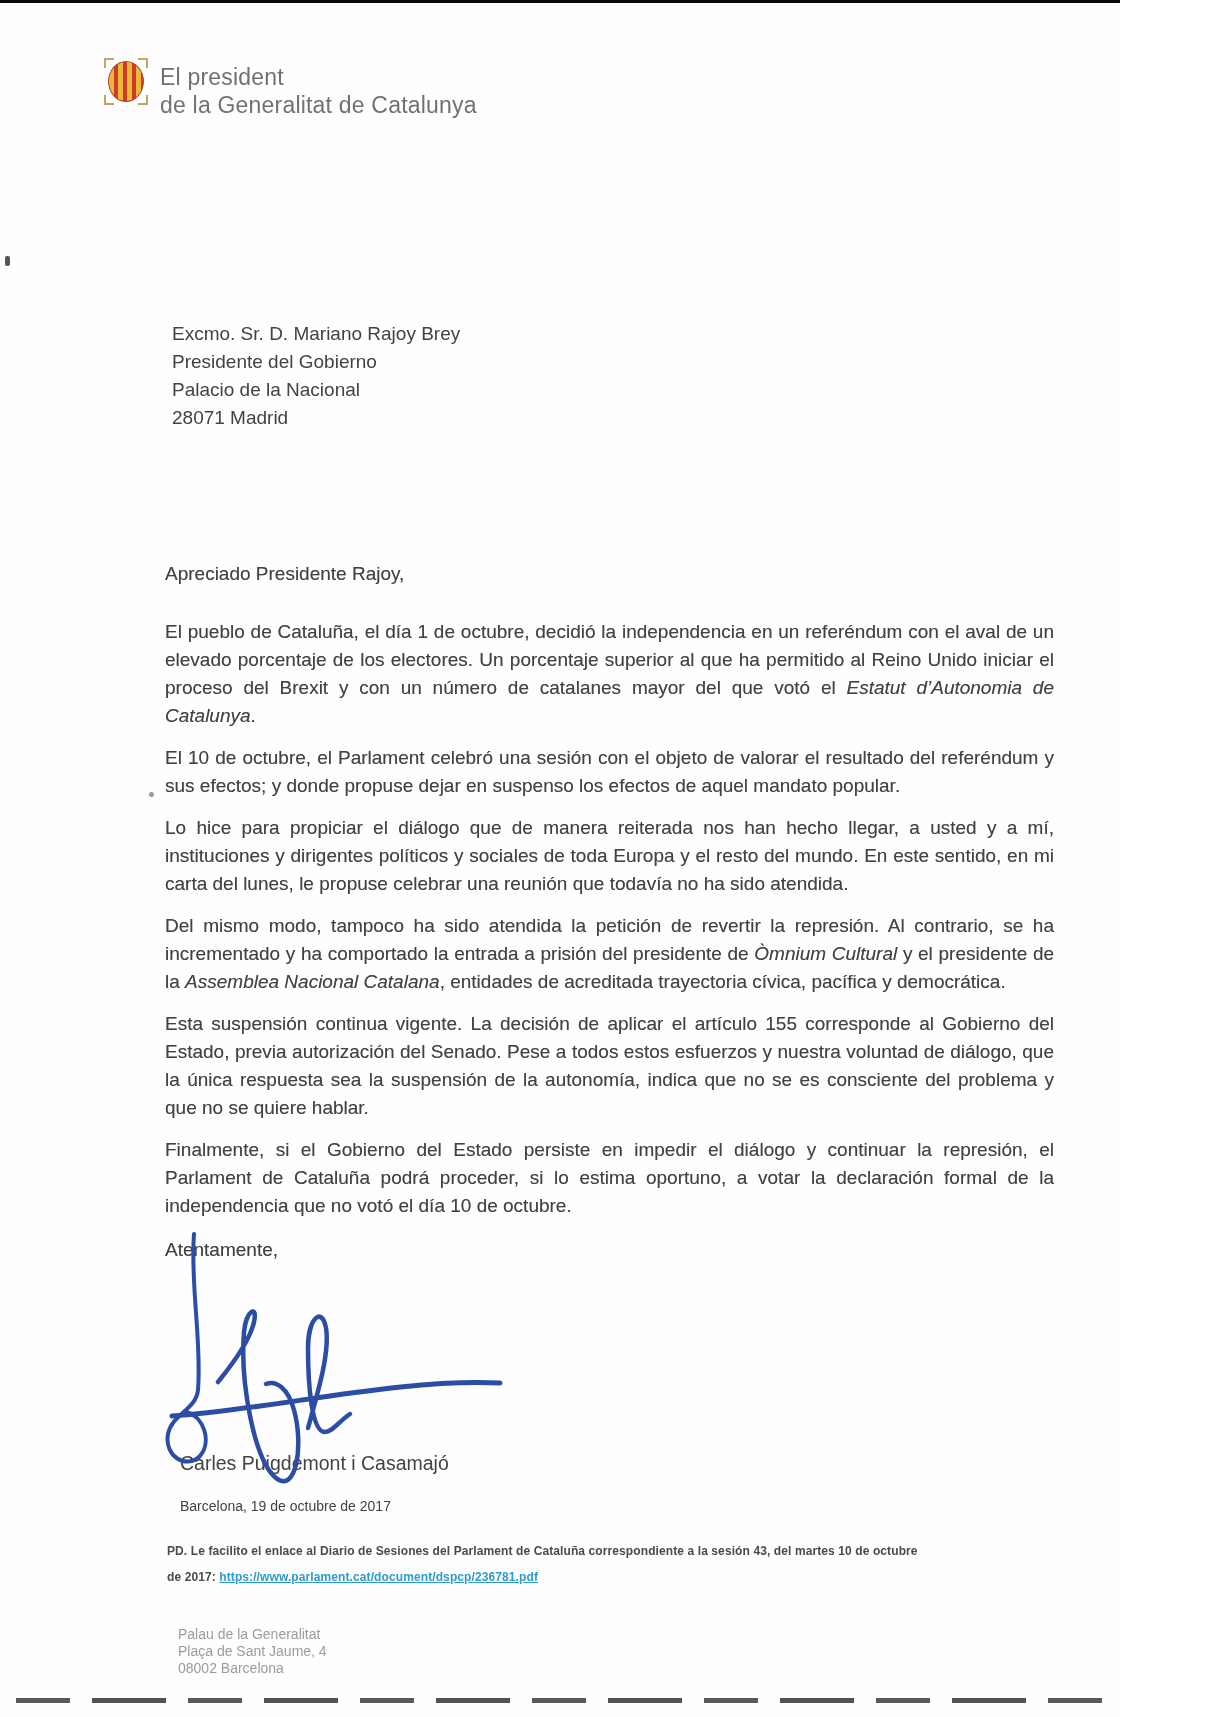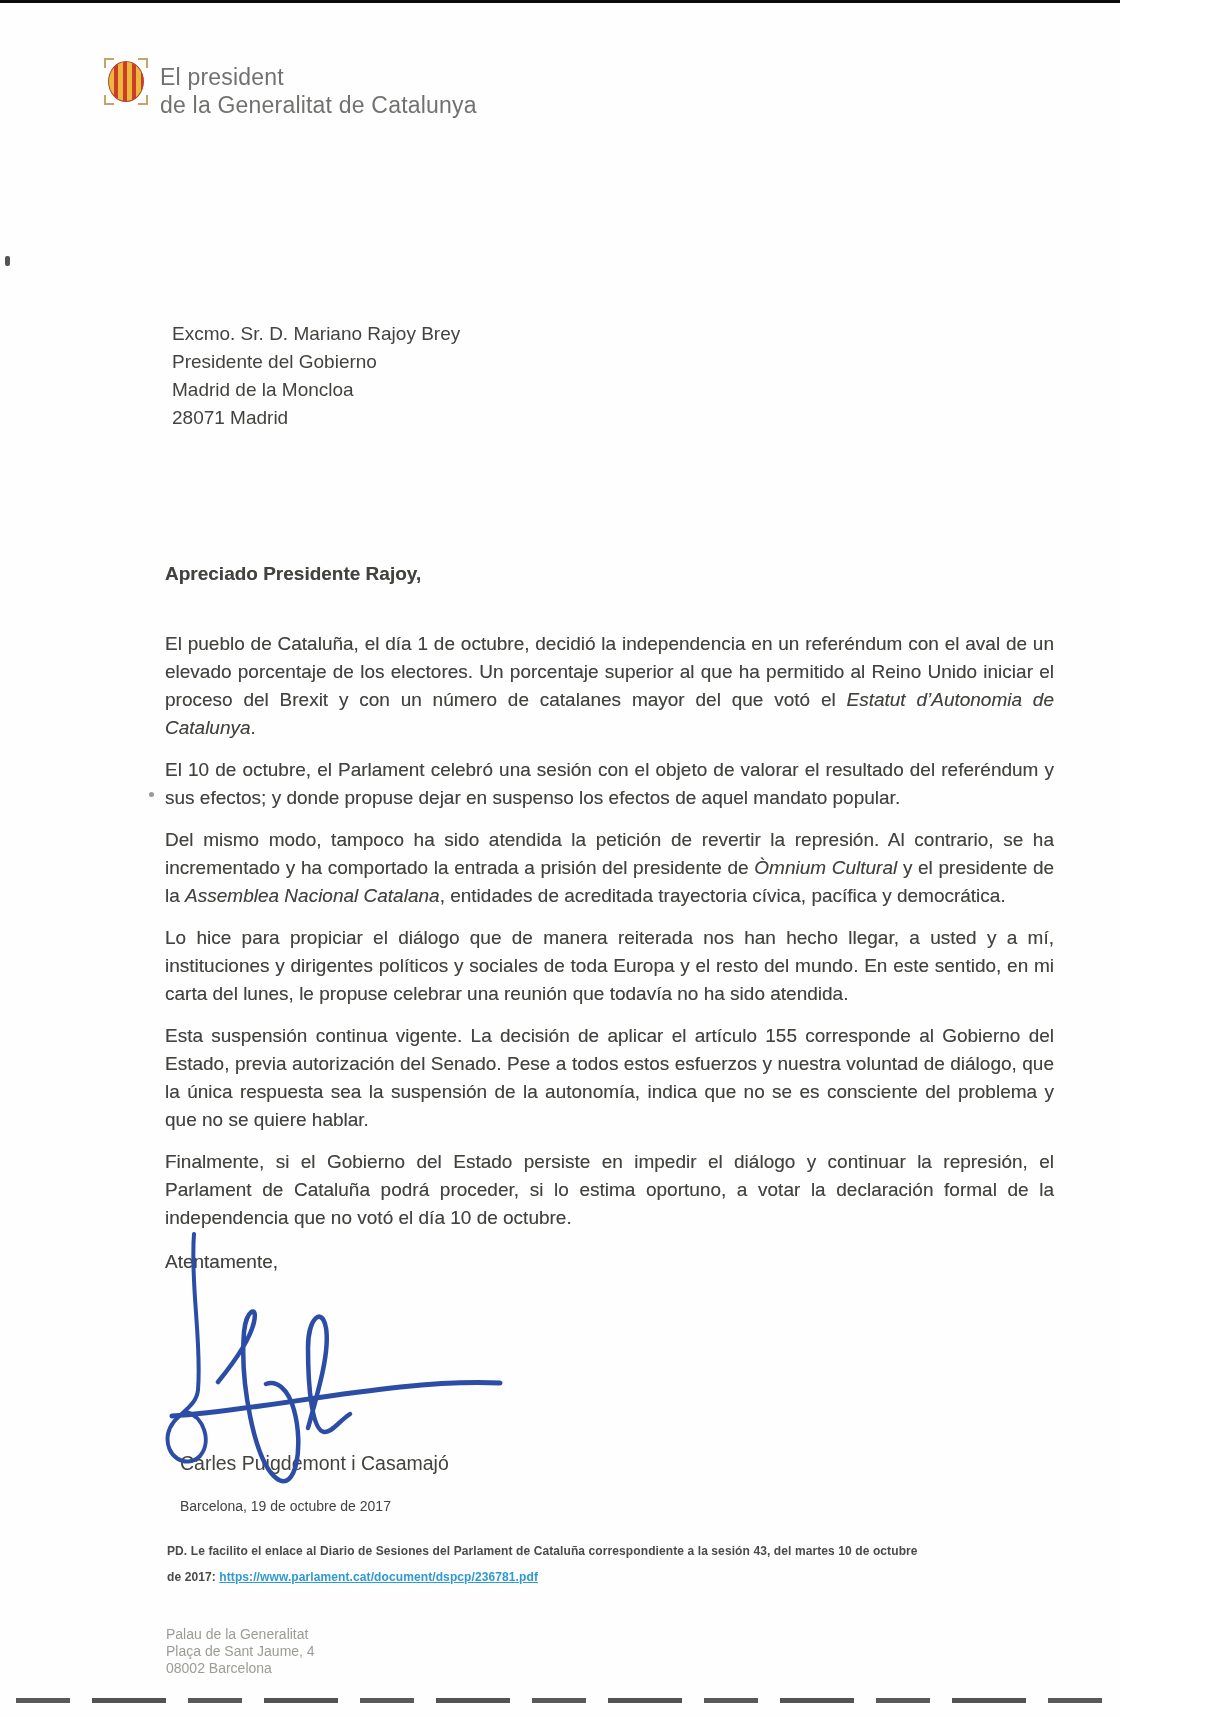--- a/index.html
+++ b/index.html
@@ -48,39 +48,39 @@
   
   .recipient{position:absolute;left:172px;top:320px;color:var(--ink);font-size:19px;line-height:28px;}
   .recipient .line.underlined{text-decoration-thickness:2px;text-underline-offset:3px;}
 
   
   .letter-body{
     position:absolute;left:165px;top:560px;width:893px;
     color:var(--ink);font-size:19px;line-height:28px;
     text-shadow:0 0 .4px rgba(66,66,63,.45);
   }
-  .salutation{margin-bottom:42px;font-weight:bold;}
+  .salutation{margin-bottom:30px;}
   .letter-body p{text-align:justify;margin:0 4px 14px 0;}
   .valediction{margin-top:16px;}
 
   
   .signature-svg{position:absolute;left:158px;top:1232px;width:352px;height:268px;}
   .signature-svg path{fill:none;stroke:var(--sig);stroke-linecap:round;stroke-linejoin:round;}
   .signatory{position:absolute;left:180px;top:1452px;color:var(--ink);font-size:19.5px;}
   .place-date{position:absolute;left:180px;top:1498px;color:var(--ink);font-size:14px;}
 
   
   .postscript{
     position:absolute;left:167px;top:1538px;width:950px;
     color:#4a4a4a;font-size:12px;line-height:26px;font-weight:700;letter-spacing:.1px;
   }
   .postscript a{color:var(--link);text-decoration:underline;font-weight:700;}
 
   
-  .footer-address{position:absolute;left:166px;top:1626px;color:var(--footer-gray);font-size:14px;line-height:17px;}
+  .footer-address{position:absolute;left:178px;top:1626px;color:var(--footer-gray);font-size:14px;line-height:17px;}
   .eco-stamp{position:absolute;left:1135px;top:1596px;width:62px;height:66px;}
 </style>
 </head>
 <body>
 
 <div class="page">
 
   <div class="scan-topline"></div>
   <div class="scan-dashline"></div>
   <div class="speck s1"></div>
@@ -94,31 +94,31 @@
     <div class="oval"></div>
   </div>
   <div class="brand">
     <div>El president</div>
     <div>de la Generalitat de Catalunya</div>
   </div>
 
   <div class="recipient" id="recipient-lines">
       <div class="line">Excmo. Sr. D. Mariano Rajoy Brey</div>
       <div class="line">Presidente del Gobierno</div>
-      <div class="line">Madrid de la Moncloa</div>
+      <div class="line">Palacio de la Nacional</div>
       <div class="line underlined">28071 Madrid</div>
     </div>
 
   <div class="letter-body">
     <div class="salutation">Apreciado Presidente Rajoy,</div>
     <div id="letter-paragraphs">
         <p><span>El pueblo de Cataluña, el día 1 de octubre, decidió la independencia en un referéndum con el aval de un elevado porcentaje de los electores. Un porcentaje superior al que ha permitido al Reino Unido iniciar el proceso del Brexit y con un número de catalanes mayor del que votó el </span><i>Estatut d’Autonomia de Catalunya</i><span>.</span></p>
         <p><span>El 10 de octubre, el Parlament celebró una sesión con el objeto de valorar el resultado del referéndum y sus efectos; y donde propuse dejar en suspenso los efectos de aquel mandato popular.</span></p>
+        <p><span>Lo hice para propiciar el diálogo que de manera reiterada nos han hecho llegar, a usted y a mí, instituciones y dirigentes políticos y sociales de toda Europa y el resto del mundo. En este sentido, en mi carta del lunes, le propuse celebrar una reunión que todavía no ha sido atendida.</span></p>
         <p><span>Del mismo modo, tampoco ha sido atendida la petición de revertir la represión. Al contrario, se ha incrementado y ha comportado la entrada a prisión del presidente de </span><i>Òmnium Cultural</i><span> y el presidente de la </span><i>Assemblea Nacional Catalana</i><span>, entidades de acreditada trayectoria cívica, pacífica y democrática.</span></p>
-        <p><span>Lo hice para propiciar el diálogo que de manera reiterada nos han hecho llegar, a usted y a mí, instituciones y dirigentes políticos y sociales de toda Europa y el resto del mundo. En este sentido, en mi carta del lunes, le propuse celebrar una reunión que todavía no ha sido atendida.</span></p>
         <p><span>Esta suspensión continua vigente. La decisión de aplicar el artículo 155 corresponde al Gobierno del Estado, previa autorización del Senado. Pese a todos estos esfuerzos y nuestra voluntad de diálogo, que la única respuesta sea la suspensión de la autonomía, indica que no se es consciente del problema y que no se quiere hablar.</span></p>
         <p><span>Finalmente, si el Gobierno del Estado persiste en impedir el diálogo y continuar la represión, el Parlament de Cataluña podrá proceder, si lo estima oportuno, a votar la declaración formal de la independencia que no votó el día 10 de octubre.</span></p>
       </div>
     <div class="valediction">Atentamente,</div>
   </div>
 
   <div class="signatory">Carles Puigdemont i Casamajó</div>
   <div class="place-date">Barcelona, 19 de octubre de 2017</div>
 
   <svg class="signature-svg" viewBox="0 0 352 268" aria-hidden="true">

